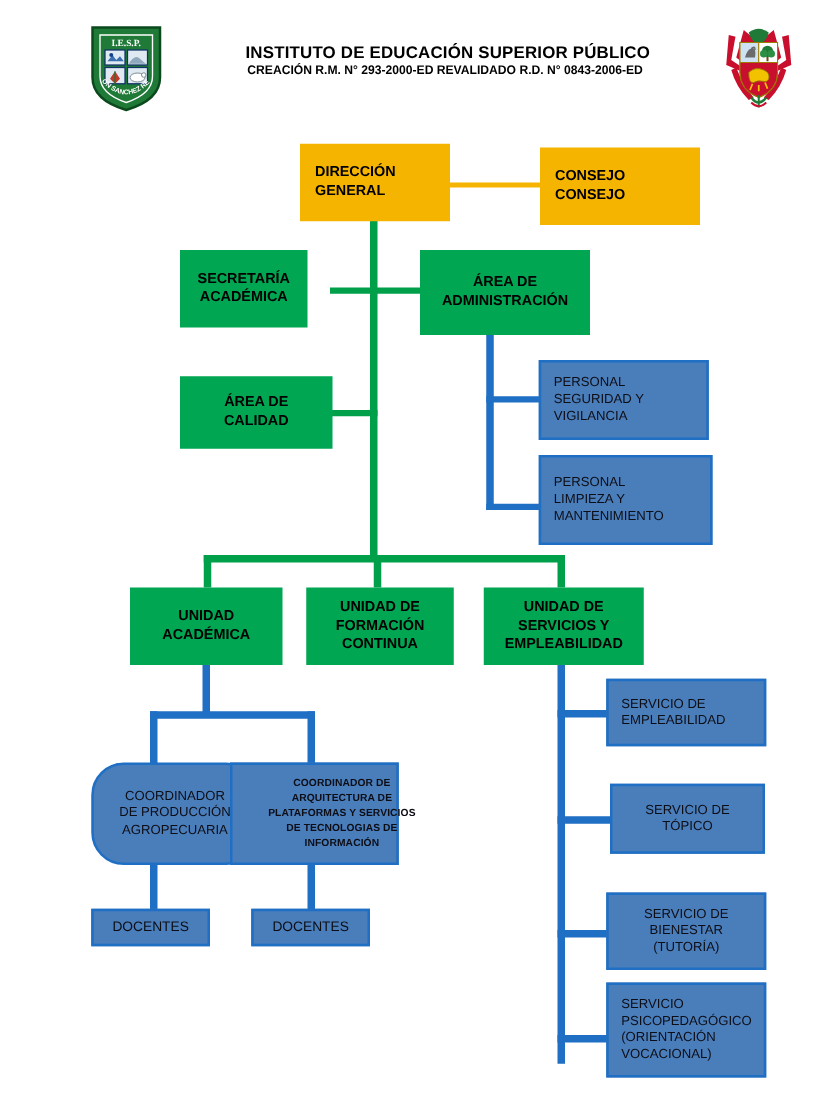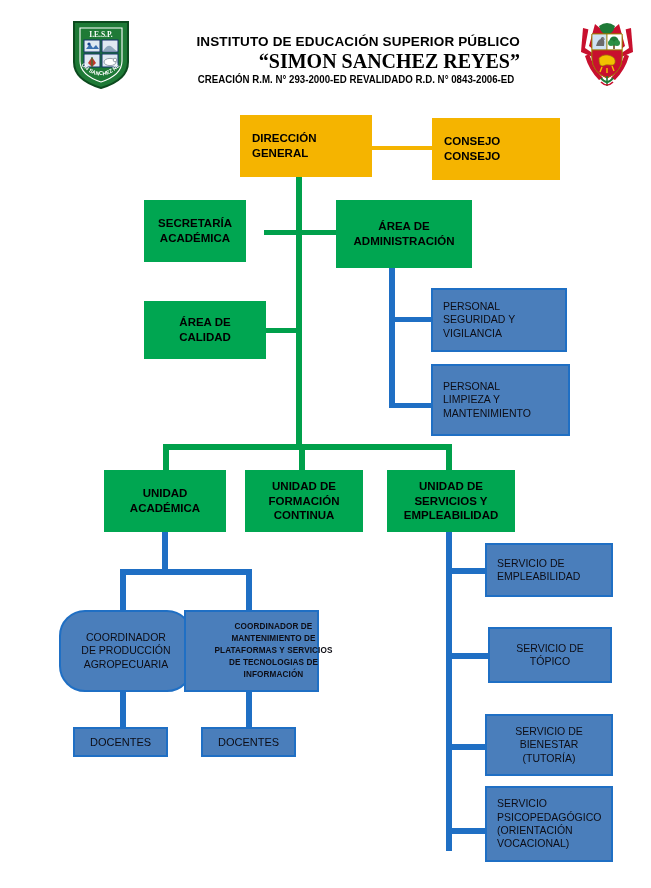--- a/index.html
+++ b/index.html
@@ -163,21 +163,20 @@
         <circle cx="45" cy="42" r="1.8" fill="#ffffff" stroke="#7d8a96" stroke-width="0.8"></circle>
         <path id="arcpath" d="M11 47 Q31 68 51 47" fill="none"></path>
         <text font-family="Liberation Sans, sans-serif" font-size="5.4" font-weight="bold" fill="#ffffff">
           <textPath href="#arcpath" startOffset="50%" text-anchor="middle">SIMON SANCHEZ REYES</textPath>
         </text>
       </svg>
     </div>
 
     <div class="title-block">
       <div class="title-line1">INSTITUTO DE EDUCACIÓN SUPERIOR PÚBLICO</div>
-      <div class="title-line2">“SIMON SANCHEZ REYES”</div>
       <div class="title-line3">CREACIÓN R.M. N° 293-2000-ED REVALIDADO R.D. N° 0843-2006-ED</div>
     </div>
 
     <div class="logo-right">
       <svg class="emb" viewBox="0 0 64 74" width="64" height="74" aria-hidden="true">
         <g>
           <path d="M32 16 L8 10 L6 34 L20 40 Z" fill="#c8102e"></path>
           <path d="M32 16 L14 8 L10 30 L22 38 Z" fill="#ffffff"></path>
           <path d="M32 16 L20 6 L14 28 L24 36 Z" fill="#c8102e"></path>
           <path d="M32 16 L56 10 L58 34 L44 40 Z" fill="#c8102e"></path>
@@ -232,21 +231,21 @@
 
     <div class="line blue" style="left:120px; top:690px; width:6px; height:38px;"></div>
     <div class="line blue" style="left:246px; top:690px; width:6px; height:38px;"></div>
 
     <div class="line blue" style="left:446px; top:531px; width:6px; height:320px;"></div>
     <div class="line blue" style="left:446px; top:568px; width:42px; height:6px;"></div>
     <div class="line blue" style="left:446px; top:653px; width:42px; height:6px;"></div>
     <div class="line blue" style="left:446px; top:744px; width:42px; height:6px;"></div>
     <div class="line blue" style="left:446px; top:828px; width:42px; height:6px;"></div>
 
-    <div class="node amber" style="left:240px; top:115px; width:132px; height:62px;text-align:right;">
+    <div class="node amber" style="left:240px; top:115px; width:120px; height:62px;text-align:right;">
       <span class="ln">DIRECCIÓN</span>
       <span class="ln">GENERAL</span>
     </div>
 
     <div class="node amber" style="left:432px; top:118px; width:128px; height:62px;">
       <span class="ln">CONSEJO</span>
       <span class="ln">CONSEJO</span>
     </div>
 
     <div class="node green" style="left:144px; top:200px; width:102px; height:62px;">
@@ -286,29 +285,29 @@
       <span class="ln">FORMACIÓN</span>
       <span class="ln">CONTINUA</span>
     </div>
 
     <div class="node green" style="left:387px; top:470px; width:128px; height:62px;">
       <span class="ln">UNIDAD DE</span>
       <span class="ln">SERVICIOS Y</span>
       <span class="ln">EMPLEABILIDAD</span>
     </div>
 
-    <div class="node blue" style="left:59px; top:610px; width:134px; height:82px;border-radius:26px;">
+    <div class="node blue" style="left:73px; top:610px; width:134px; height:82px;border-radius:26px;">
       <span class="ln">COORDINADOR</span>
       <span class="ln">DE PRODUCCIÓN</span>
       <span class="ln">AGROPECUARIA</span>
     </div>
 
     <div class="node blue tiny" style="left:184px; top:610px; width:135px; height:82px;">
       <span class="ln">COORDINADOR DE</span>
-      <span class="ln">MANTENIMIENTO DE</span>
+      <span class="ln">ARQUITECTURA DE</span>
       <span class="ln">PLATAFORMAS Y SERVICIOS</span>
       <span class="ln">DE TECNOLOGIAS DE</span>
       <span class="ln">INFORMACIÓN</span>
     </div>
 
     <div class="node blue docentes" style="left:73px; top:727px; width:95px; height:30px;">
       <span class="ln">DOCENTES</span>
     </div>
 
     <div class="node blue docentes" style="left:201px; top:727px; width:95px; height:30px;">

